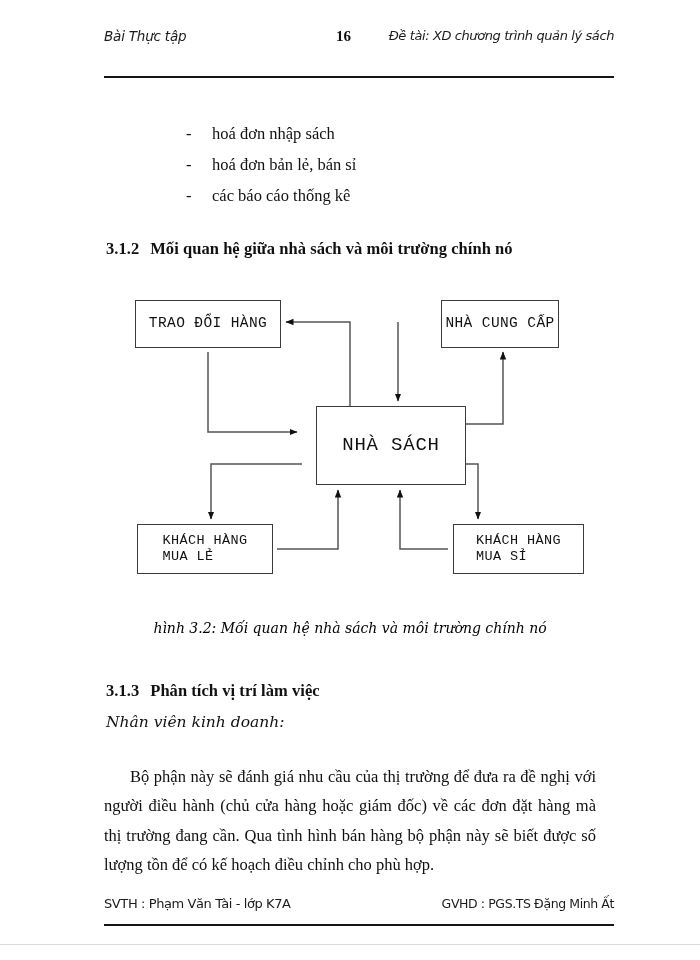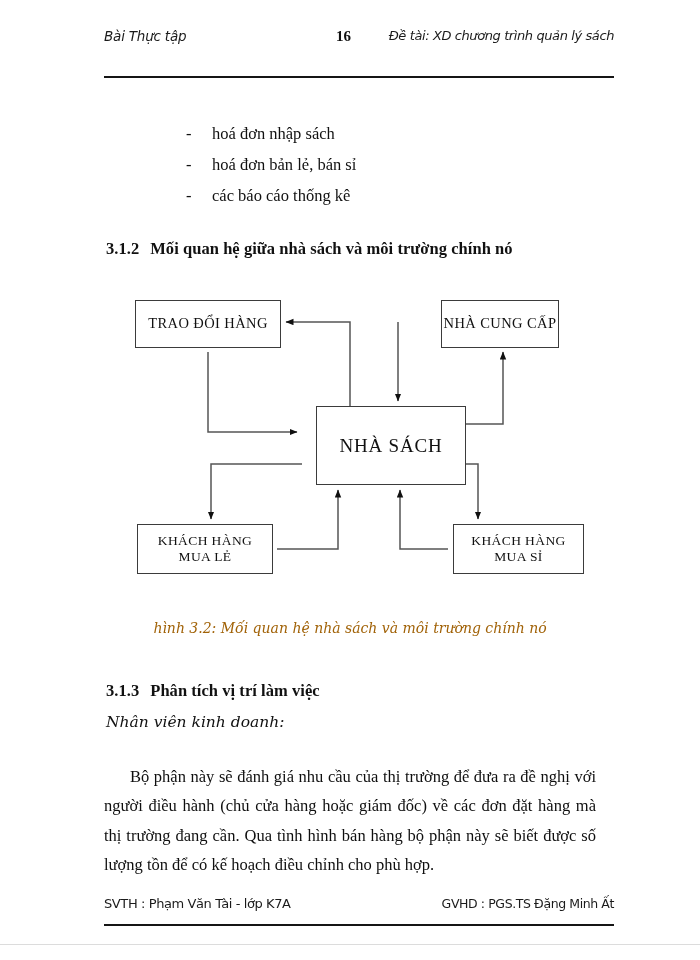--- a/index.html
+++ b/index.html
@@ -123,43 +123,42 @@
     pointer-events: none;
   }
   .dbox {
     position: absolute;
     border: 1.6px solid #3b3b3b;
     background: #ffffff;
     box-sizing: border-box;
     display: flex;
     align-items: center;
     justify-content: center;
-    text-align: center;
-    font-family: Liberation Serif, serif;
+    font-family: Liberation Mono, monospace;
     color: #111;
     line-height: 1.22;
     letter-spacing: 0.4px;
   }
   #box-trao-doi-hang { left: 135px; top: 300px; width: 146px; height: 48px; font-size: 14.5px; }
   #box-nha-cung-cap  { left: 441px; top: 300px; width: 118px; height: 48px; font-size: 14.5px; }
   #box-nha-sach      { left: 316px; top: 406px; width: 150px; height: 79px; font-size: 19px; letter-spacing: 0.8px; }
   #box-khach-le      { left: 137px; top: 524px; width: 136px; height: 50px; font-size: 13.5px; }
   #box-khach-si      { left: 453px; top: 524px; width: 131px; height: 50px; font-size: 13.5px; }
 
   
   .caption {
     position: absolute;
     left: 0;
     top: 620px;
     width: 700px;
     text-align: center;
     font-size: 14px;
     font-style: italic;
     font-family: "DejaVu Serif", "Liberation Serif", serif;
-    color: #a16207;
+    color: #000000;
   }
 
   
   .body-para {
     position: absolute;
     left: 104px;
     top: 745px;
     width: 492px;
     font-size: 16.5px;
     line-height: 29.5px;

